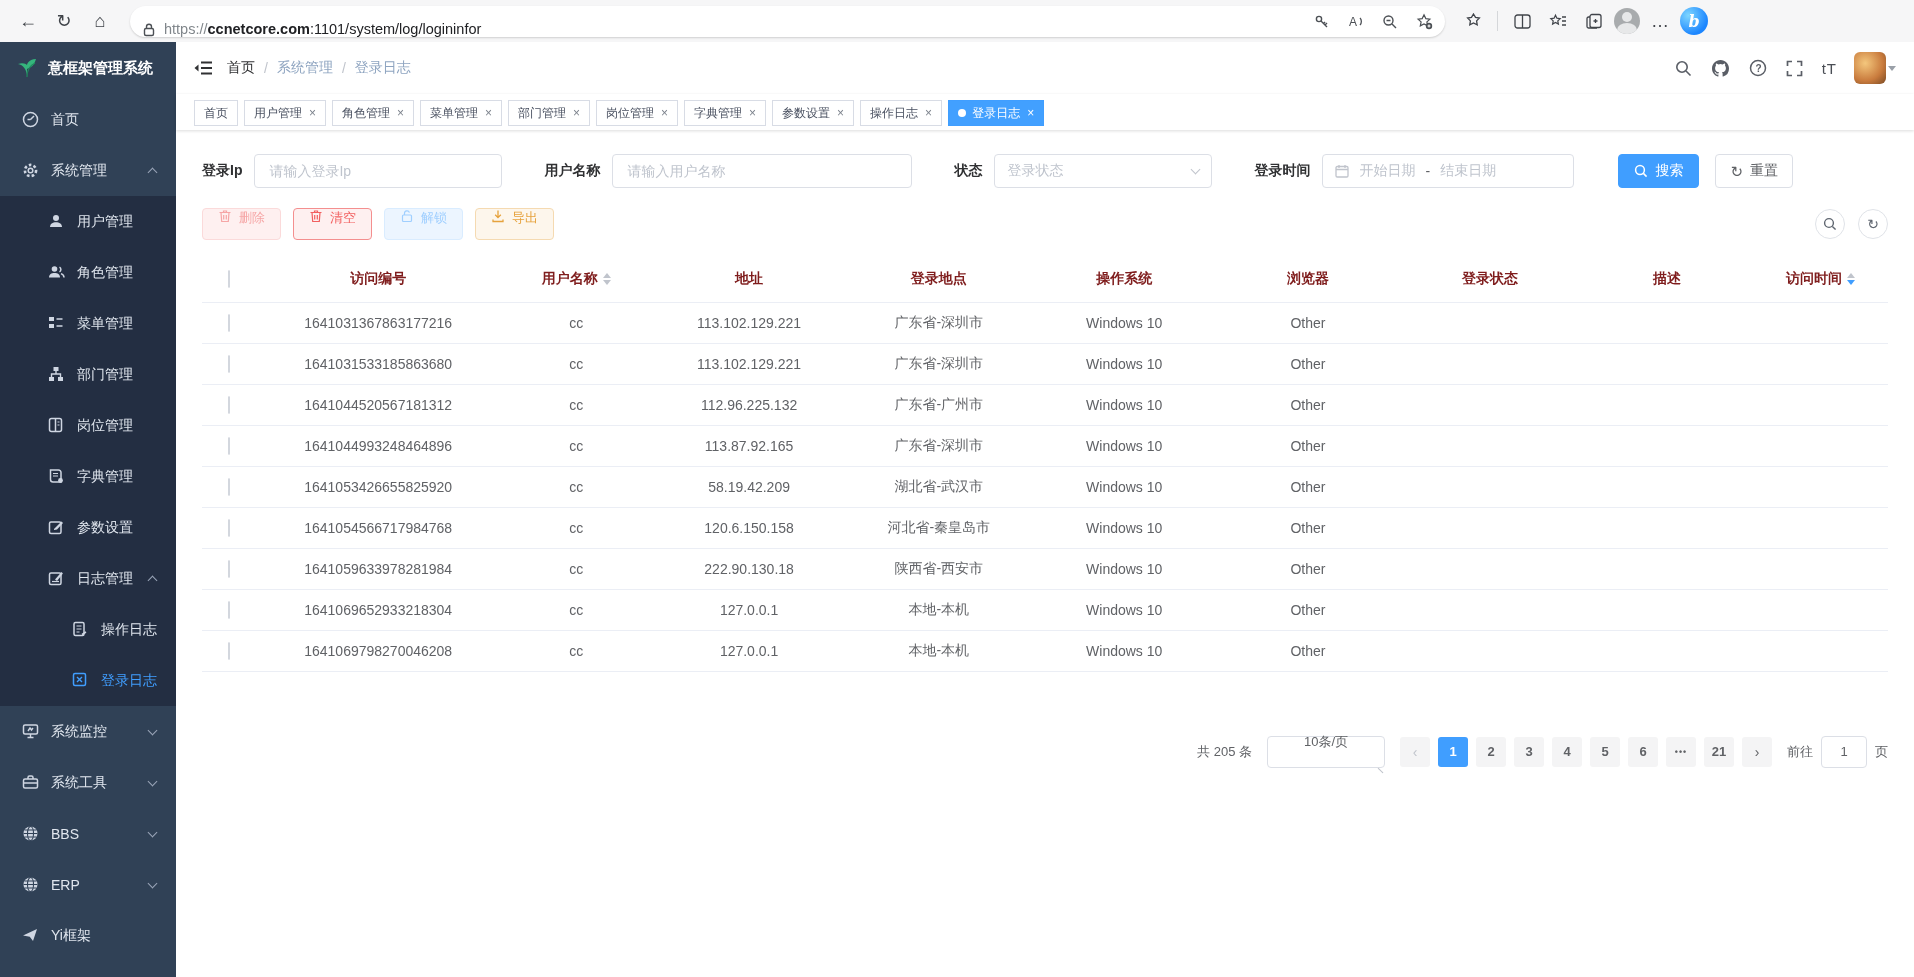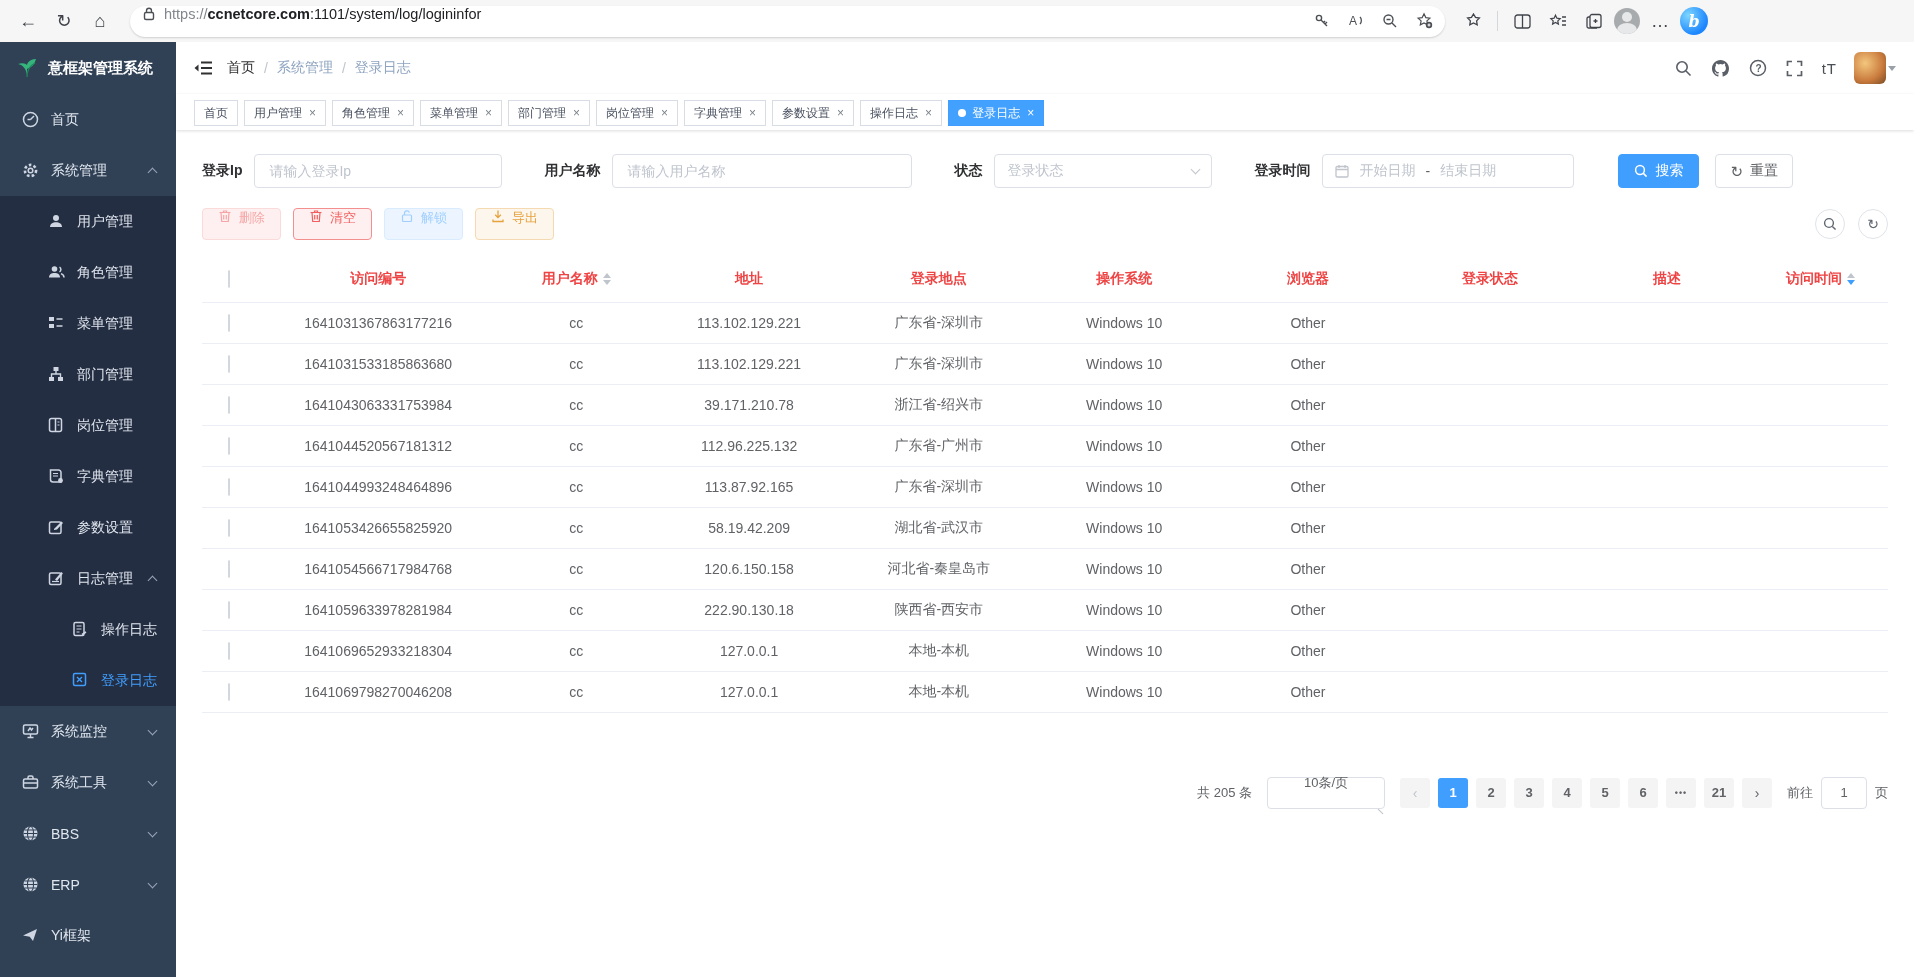--- a/index.html
+++ b/index.html
@@ -7,21 +7,21 @@
   body {
     width:1914px; height:977px; overflow:hidden; background:#fff;
     font-family:"Liberation Sans","DejaVu Sans",sans-serif; color:#333;
   }
   svg { display:block; }
 
   
   .browser { height:42px; background:#f6f6f7; display:flex; align-items:center; padding:0 12px; gap:4px; }
   .bicon { width:32px; height:32px; display:flex; align-items:center; justify-content:center;
            color:#40444a; font-size:18px; border-radius:6px; flex-shrink:0; }
-  .urlpill { height:31px; width:1315px; background:#fff; border-radius:16px; display:flex; align-items:flex-start;
+  .urlpill { height:31px; width:1315px; background:#fff; border-radius:16px; display:flex; align-items:flex-end;
              margin-left:10px; padding:0 6px 0 12px; box-shadow:0 1px 2px rgba(0,0,0,.16); gap:8px; }
   .url { font-size:14.5px; color:#202124; flex:1; white-space:nowrap; overflow:hidden; }
   .url .scheme { color:#80868b; }
   .url .host { font-weight:bold; }
   .pill-icons { display:flex; align-items:center; gap:4px; color:#4c5055; }
   .pill-icons .bicon { width:30px; height:30px; }
   .browser-right { display:flex; align-items:center; gap:4px; margin-left:8px; color:#40444a; }
   .vdiv { width:1px; height:20px; background:#d5d7da; margin:0 4px; }
   .avatar-browser { width:26px; height:26px; border-radius:50%; background:#a8abad; position:relative; overflow:hidden; }
   .avatar-browser::before { content:""; position:absolute; top:4px; left:8px; width:10px; height:10px; border-radius:50%; background:#e7e8e9; }
@@ -93,21 +93,21 @@
   .tbtn .ti { width:14px; height:14px; }
   .tbtn.del   { background:#fef0f0; border-color:#fbdada; color:#f6a6a6; }
   .tbtn.clear { background:#fef0f0; border-color:#f48f8f; color:#f25f5f; }
   .tbtn.unlock{ background:#ecf5ff; border-color:#d9ecff; color:#a0cfff; }
   .tbtn.export{ background:#fdf6ec; border-color:#f5dab1; color:#e6a23c; }
   .toolbar-right { margin-left:auto; display:flex; gap:13px; }
   .cbtn { width:30px; height:30px; border:1px solid #e0e3e8; border-radius:50%; background:#fff;
           display:flex; align-items:center; justify-content:center; color:#5f6670; font-size:14px; cursor:pointer; }
 
   table.grid { width:100%; border-collapse:collapse; margin-top:16px; font-size:14px; table-layout:fixed; }
-  .grid th { height:46px; color:#ef4444; font-weight:bold; border-bottom:1px solid #ebeef5; text-align:center; white-space:nowrap; }
+  .grid th { height:46px; color:#7f1d1d; font-weight:bold; border-bottom:1px solid #ebeef5; text-align:center; white-space:nowrap; }
   .grid td { height:41px; color:#606266; border-bottom:1px solid #ebeef5; text-align:center; white-space:nowrap; overflow:hidden; }
   .chk { width:15px; height:15px; border:1px solid #d3d7de; border-radius:2px; background:#fff; margin:0 auto; cursor:pointer; }
   .sort { display:inline-flex; flex-direction:column; gap:2px; margin-left:5px; vertical-align:middle; }
   .sort .u { width:0;height:0;border-left:4.5px solid transparent;border-right:4.5px solid transparent;border-bottom:5.5px solid #c0c4cc; }
   .sort .d { width:0;height:0;border-left:4.5px solid transparent;border-right:4.5px solid transparent;border-top:5.5px solid #c0c4cc; }
   .sort .d.on { border-top-color:#409eff; }
 
   .pagination { display:flex; align-items:center; justify-content:flex-end; margin-top:64px; font-size:13px; color:#606266; gap:15px; padding-right:0; }
   .psel { width:118px; height:32px; border:1px solid #dcdfe6; border-radius:4px; background:#fff;
           display:flex; align-items:center; justify-content:center; gap:22px; color:#606266; cursor:pointer;flex-direction:column; }
@@ -609,32 +609,20 @@
               <td>cc</td>
               <td>113.102.129.221</td>
               <td>广东省-深圳市</td>
               <td>Windows 10</td>
               <td>Other</td>
               <td></td>
               <td></td>
               <td></td>
             </tr>
 
-            <tr>
-              <td><span class="chk"></span></td>
-              <td>1641043063331753984</td>
-              <td>cc</td>
-              <td>39.171.210.78</td>
-              <td>浙江省-绍兴市</td>
-              <td>Windows 10</td>
-              <td>Other</td>
-              <td></td>
-              <td></td>
-              <td></td>
-            </tr>
 
             <tr>
               <td><span class="chk"></span></td>
               <td>1641044520567181312</td>
               <td>cc</td>
               <td>112.96.225.132</td>
               <td>广东省-广州市</td>
               <td>Windows 10</td>
               <td>Other</td>
               <td></td>

